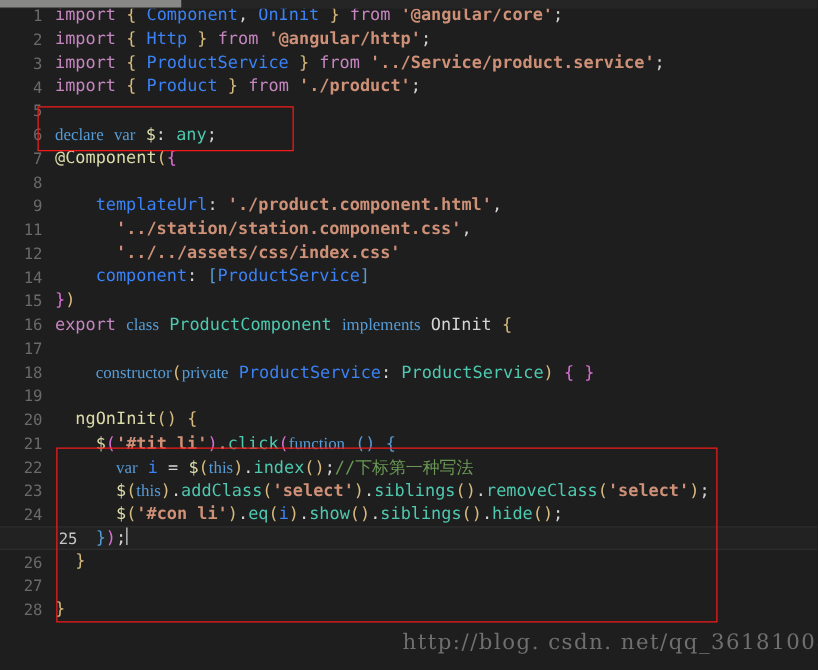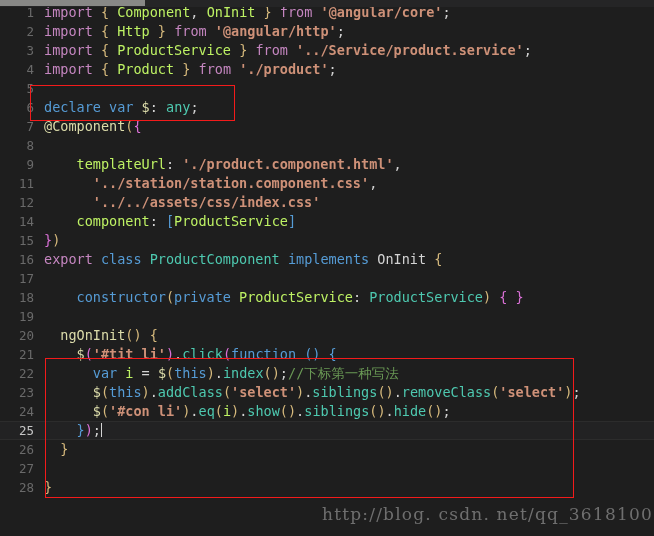--- a/index.html
+++ b/index.html
@@ -78,27 +78,27 @@
     white-space: pre;
   }
 
   .line.active {
     background: #222223;
     border-top: 1px solid #2c2c2c;
     border-bottom: 1px solid #2c2c2c;
     height: 17px;
     line-height: 17px;
   }
-  .line.active .gutter { color: #c6c6c6; }
+  .line.active .gutter { color: #c6c6c6; margin-left: 28px; }
 
   
   .t-key      { color: #c586c0; }   
-  .t-kw       { color: #569cd6; }   
+  .t-kw       { color: #569cd6; font-family: Liberation Serif, serif; }   
   .t-type     { color: #4ec9b0; }   
-  .t-cls      { color: #bef264; }   
+  .t-cls      { color: #3b82f6; }   
   .t-str      { color: #ce9178; font-weight: bold; }   
   .t-fn       { color: #dcdcaa; }   
   .t-com      { color: #6a9955; }
   .t-plain    { color: #d4d4d4; }
   .t-punc     { color: #d4d4d4; }
   .t-brk-y    { color: #d7ba7d; }
   .t-brk-p    { color: #da70d6; }
   .t-brk-b    { color: #569cd6; }
 
   

